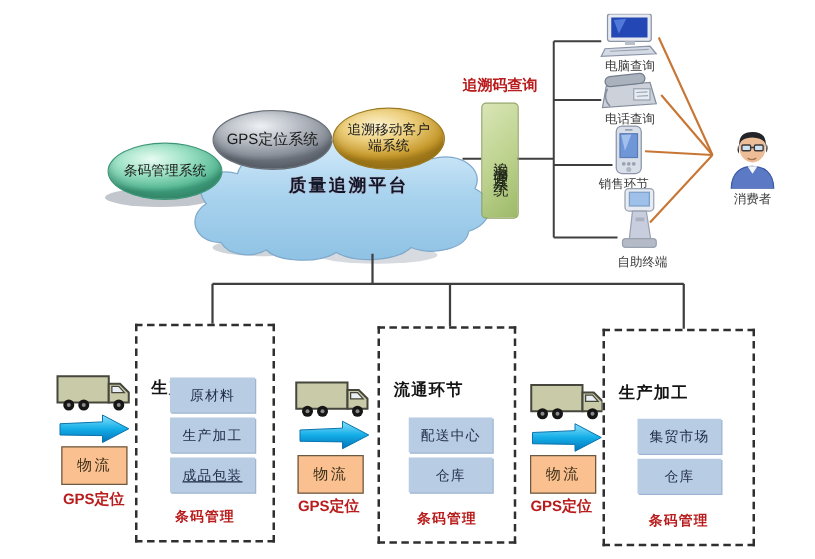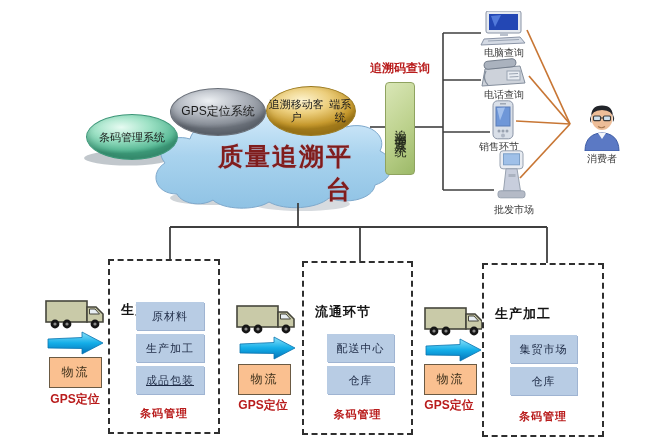--- a/index.html
+++ b/index.html
@@ -25,22 +25,22 @@
     border:1px solid #696f78;box-shadow:inset 0 -4px 6px rgba(40,45,55,.35);
     font-size:12px;
   }
   .sat-gold{
     background:radial-gradient(ellipse 70% 60% at 40% 28%, #fdf3cf 0%, #ecce7c 45%, #c79a2e 85%, #a87f1d 100%);
     border:1px solid #9b7a20;box-shadow:inset 0 -4px 6px rgba(110,80,10,.35);
     font-size:11px;
   }
 
   .cloud-text{
-    color:#7f1d1d;font-size:25px;font-weight:bold;letter-spacing:2px;
-    text-align:right;text-shadow:0 0 1px rgba(228,64,62,.4);
+    color:#0f172a;font-size:14px;font-weight:bold;letter-spacing:2px;
+    text-align:center;text-shadow:0 0 1px rgba(228,64,62,.4);
   }
 
   .trace-box{
     background:linear-gradient(135deg,#d9e6b6 0%, #bcd18c 55%, #9cb968 100%);
     border:1px solid #8fa360;border-radius:4px;
     display:flex;align-items:center;justify-content:center;
     writing-mode:vertical-rl;text-orientation:upright;
     font-size:12px;color:#20261a;letter-spacing:3px;
   }
   .red-label{color:#b91c1c;font-weight:bold;text-align:center;}
@@ -155,21 +155,21 @@
         <use href="#flowArrow" x="426" y="339"></use>
       </g>
   </svg>
 
   <div class="ovl sat sat-green" style="left:86px;top:114px;width:90px;height:44px;">
     <span>条码管理系统</span>
   </div>
   <div class="ovl sat sat-gray" style="left:170px;top:88px;width:94px;height:46px;">
     <span>GPS定位系统</span>
   </div>
-  <div class="ovl sat sat-gold" style="left:266px;top:86px;width:88px;height:48px;flex-direction:row;">
+  <div class="ovl sat sat-gold" style="left:266px;top:86px;width:88px;height:48px;flex-direction:column;">
     <span>追溯移动客户</span>
     <span>端系统</span>
   </div>
 
   <div class="ovl cloud-text" style="left:205px;top:140px;width:148px;">质量追溯平台</div>
 
   <div class="ovl red-label" style="left:368px;top:60px;width:64px;font-size:12px;">追溯码查询</div>
   <div class="ovl trace-box" style="left:385px;top:82px;width:28px;height:91px;">追溯管理系统</div>
 
   <div class="ovl" style="left:479px;top:11px;">
@@ -212,21 +212,21 @@
 
   <div class="ovl" style="left:495px;top:150px;">
     <svg width="32" height="52" viewBox="0 0 32 52">
       <rect x="5" y="0.8" width="23" height="18" rx="3" fill="#e8ecf2" stroke="#98a2b0"></rect>
       <rect x="8.5" y="3.8" width="16" height="11" fill="#9fc0e8" stroke="#7da0c8"></rect>
       <path d="M11,18.8 h11 l3.5,22 h-17 z" fill="#c8cedd" stroke="#98a2b0"></path>
       <rect x="13.5" y="24" width="7" height="3" fill="#aab2c0"></rect>
       <rect x="3" y="40.8" width="27" height="7" rx="2.5" fill="#b4bac6" stroke="#98a2b0"></rect>
     </svg>
   </div>
-  <div class="ovl chan-label" style="left:484px;top:203px;width:60px;">批发市场</div>
+  <div class="ovl chan-label" style="left:484px;top:203px;width:60px;">自助终端</div>
 
   <div class="ovl" style="left:580px;top:103px;">
     <svg width="44" height="48" viewBox="0 0 44 48">
       <path d="M5,48 C5,35 13,30 22,30 C31,30 39,35 39,48 Z" fill="#5b79c4" stroke="#3b5aa4"></path>
       <polygon points="18,30 22,36 26,30" fill="#f4f6fa"></polygon>
       <ellipse cx="22" cy="15" rx="10.5" ry="12" fill="#edbd98" stroke="#b9severity" stroke-width="0"></ellipse>
       <path d="M11.5,15 Q10,2.5 22,2.5 Q34,2.5 32.5,15 Q33,7.5 22,7 Q11,7.5 11.5,15 Z" fill="#22242a"></path>
       <path d="M10.8,13 q-1.8,4 0.5,7 z" fill="#22242a"></path>
       <path d="M33.2,12 q2,4 -0.3,7 z" fill="#22242a"></path>
       <rect x="13.5" y="13" width="7" height="4.6" rx="1" fill="#cfe0ee" stroke="#3a3a3a" stroke-width="1.1"></rect>

